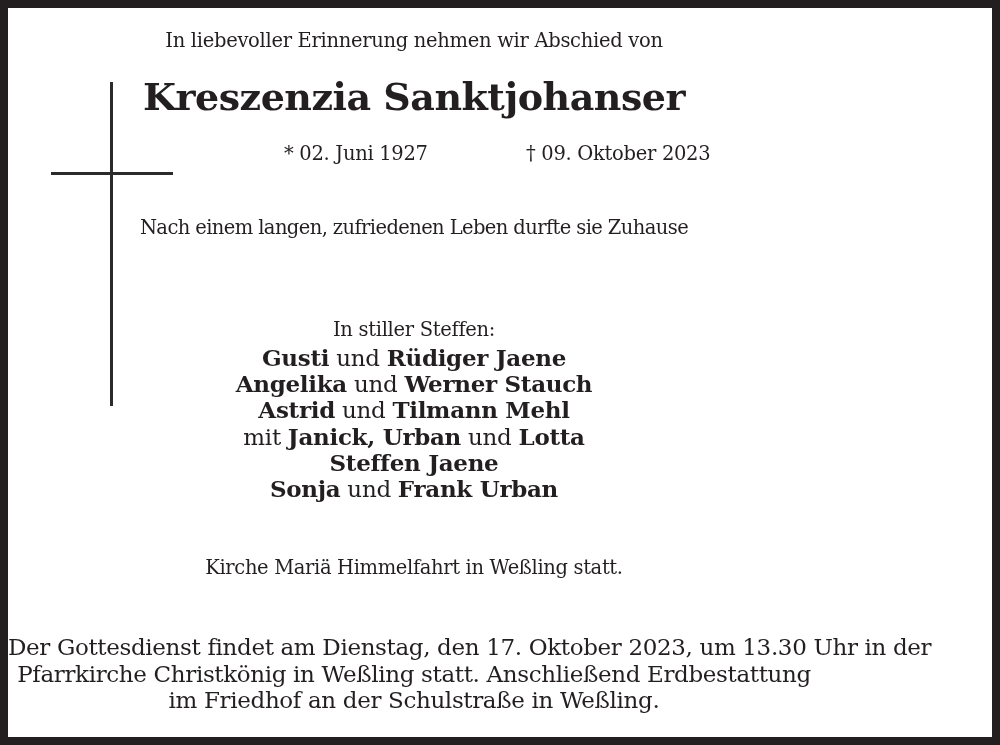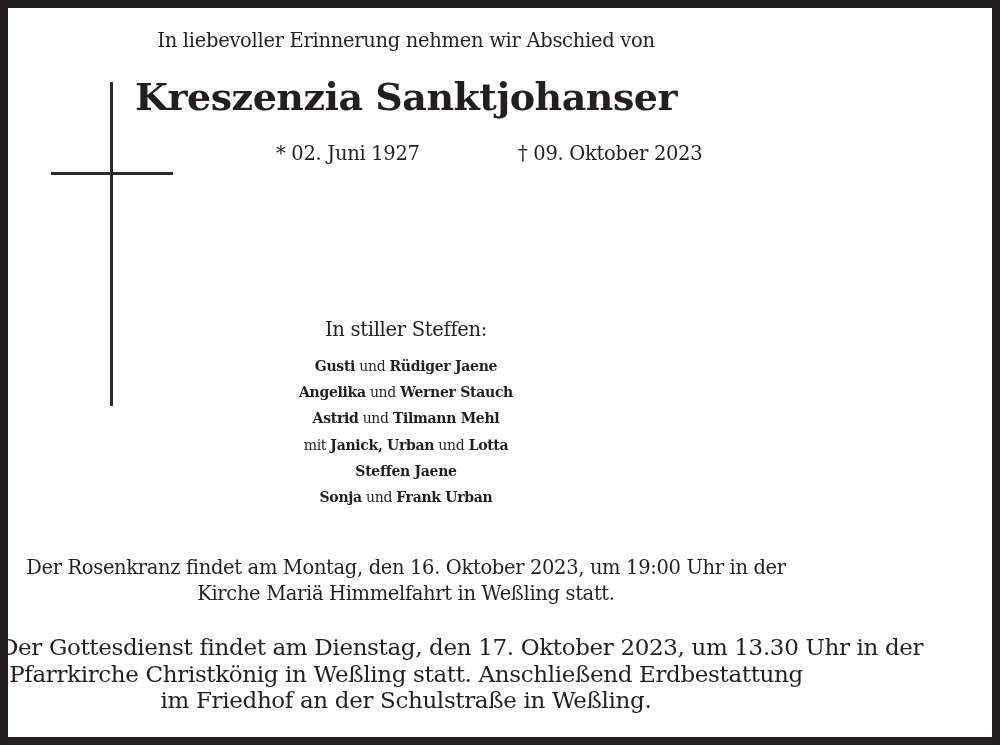--- a/index.html
+++ b/index.html
@@ -13,34 +13,34 @@
     }
     .cross-v {
       position: absolute; left: 102px; top: 74px;
       width: 3px; height: 324px; background: #2b2b2b;
     }
     .cross-h {
       position: absolute; left: 43px; top: 164px;
       width: 122px; height: 3px; background: #2b2b2b;
     }
     .txt {
-      position: absolute; left: 0; width: 812px;
+      position: absolute; left: 8px; width: 812px;
       text-align: center;
       font-family: "DejaVu Serif", "Liberation Serif", serif;
       color: #231f20;
       white-space: nowrap;
     }
     .intro { top: 29px; font-size: 19.5px; letter-spacing: -0.3px; }
     .name { top: 74px; font-size: 38px; font-weight: bold; letter-spacing: -0.5px; }
     .dates { top: 142px; font-size: 19.5px; letter-spacing: -0.3px; }
     .dates .birth { position: absolute; left: 276px; }
     .dates .death { position: absolute; left: 518px; }
     .msg { top: 214px; font-size: 19.5px; line-height: 27px; letter-spacing: -0.6px; }
     .mourn-head { top: 318px; font-size: 19.5px; letter-spacing: -0.3px; }
-    .mourners { top: 345px; font-size: 14px; line-height: 26.2px; letter-spacing: -0.3px; margin-top: 8px; }
+    .mourners { top: 345px; font-size: 23px; line-height: 26.2px; letter-spacing: -0.3px; }
     .mourners b { font-weight: bold; }
     .rosary { top: 555px; font-size: 19.5px; line-height: 26px; letter-spacing: -0.35px; }
     .service { top: 634px; font-size: 23px; line-height: 26.5px; letter-spacing: -0.35px; }
     .line { display: block; }
   </style>
 </head>
 <body>
 
 <div class="frame">
   <div class="cross-v"></div>
@@ -50,35 +50,35 @@
 <div class="txt intro">In liebevoller Erinnerung nehmen wir Abschied von</div>
 
 <div class="txt name">Kreszenzia Sanktjohanser</div>
 
 <div class="txt dates">
   <span class="birth">* 02. Juni 1927</span>
   <span class="death">† 09. Oktober 2023</span>
 </div>
 
 <div class="txt msg">
+  <span class="line">Nach einem langen, zufriedenen Leben durfte sie Zuhause</span>
 </div>
 
 <div class="txt mourn-head">In stiller Steffen:</div>
 
 <div class="txt mourners" id="mourners">
     <span class="line"><b>Gusti</b><span> und </span><b>Rüdiger Jaene</b></span>
     <span class="line"><b>Angelika</b><span> und </span><b>Werner Stauch</b></span>
     <span class="line"><b>Astrid</b><span> und </span><b>Tilmann Mehl</b></span>
     <span class="line"><span>mit </span><b>Janick, Urban</b><span> und </span><b>Lotta</b></span>
     <span class="line"><b>Steffen Jaene</b></span>
     <span class="line"><b>Sonja</b><span> und </span><b>Frank Urban</b></span>
   </div>
 
 <div class="txt rosary">
-  <span class="line">Der Rosenkranz findet am Montag, den 16. Oktober 2023, um 19:00 Uhr in der</span>
   <span class="line">Kirche Mariä Himmelfahrt in Weßling statt.</span>
 </div>
 
 <div class="txt service">
   <span class="line">Der Gottesdienst findet am Dienstag, den 17. Oktober 2023, um 13.30 Uhr in der</span>
   <span class="line">Pfarrkirche Christkönig in Weßling statt. Anschließend Erdbestattung</span>
   <span class="line">im Friedhof an der Schulstraße in Weßling.</span>
 </div>
 
 </body></html>

